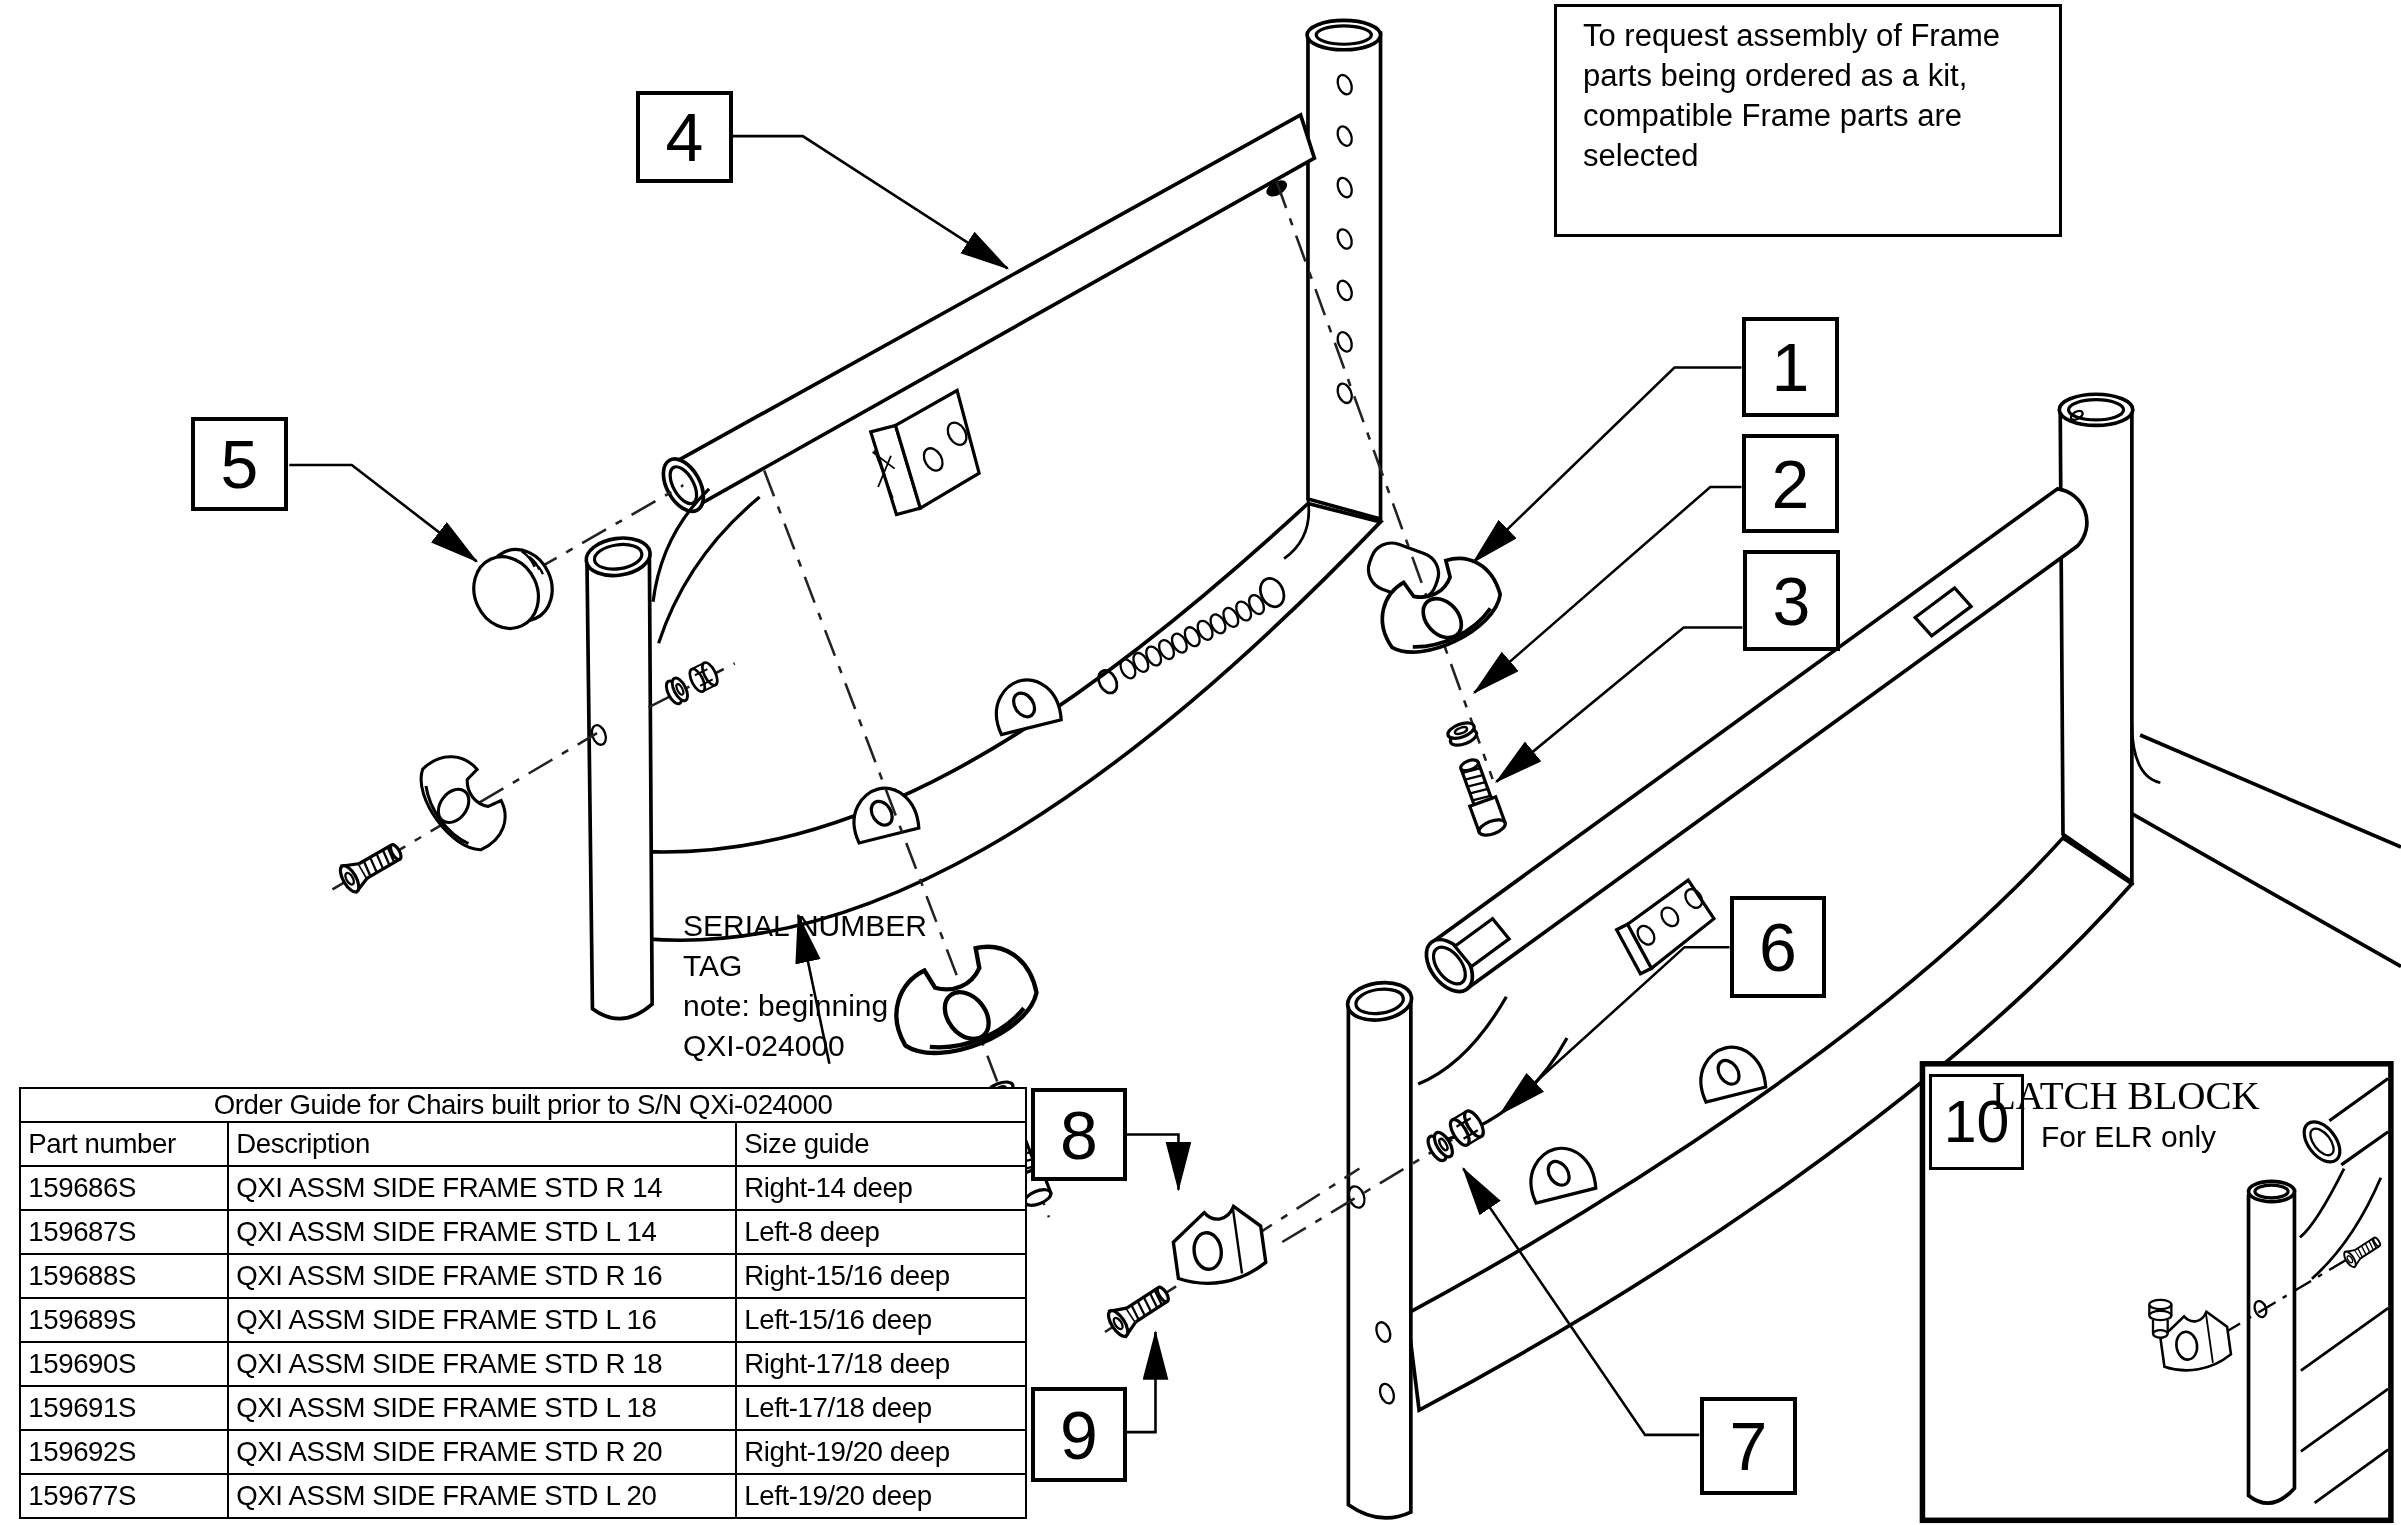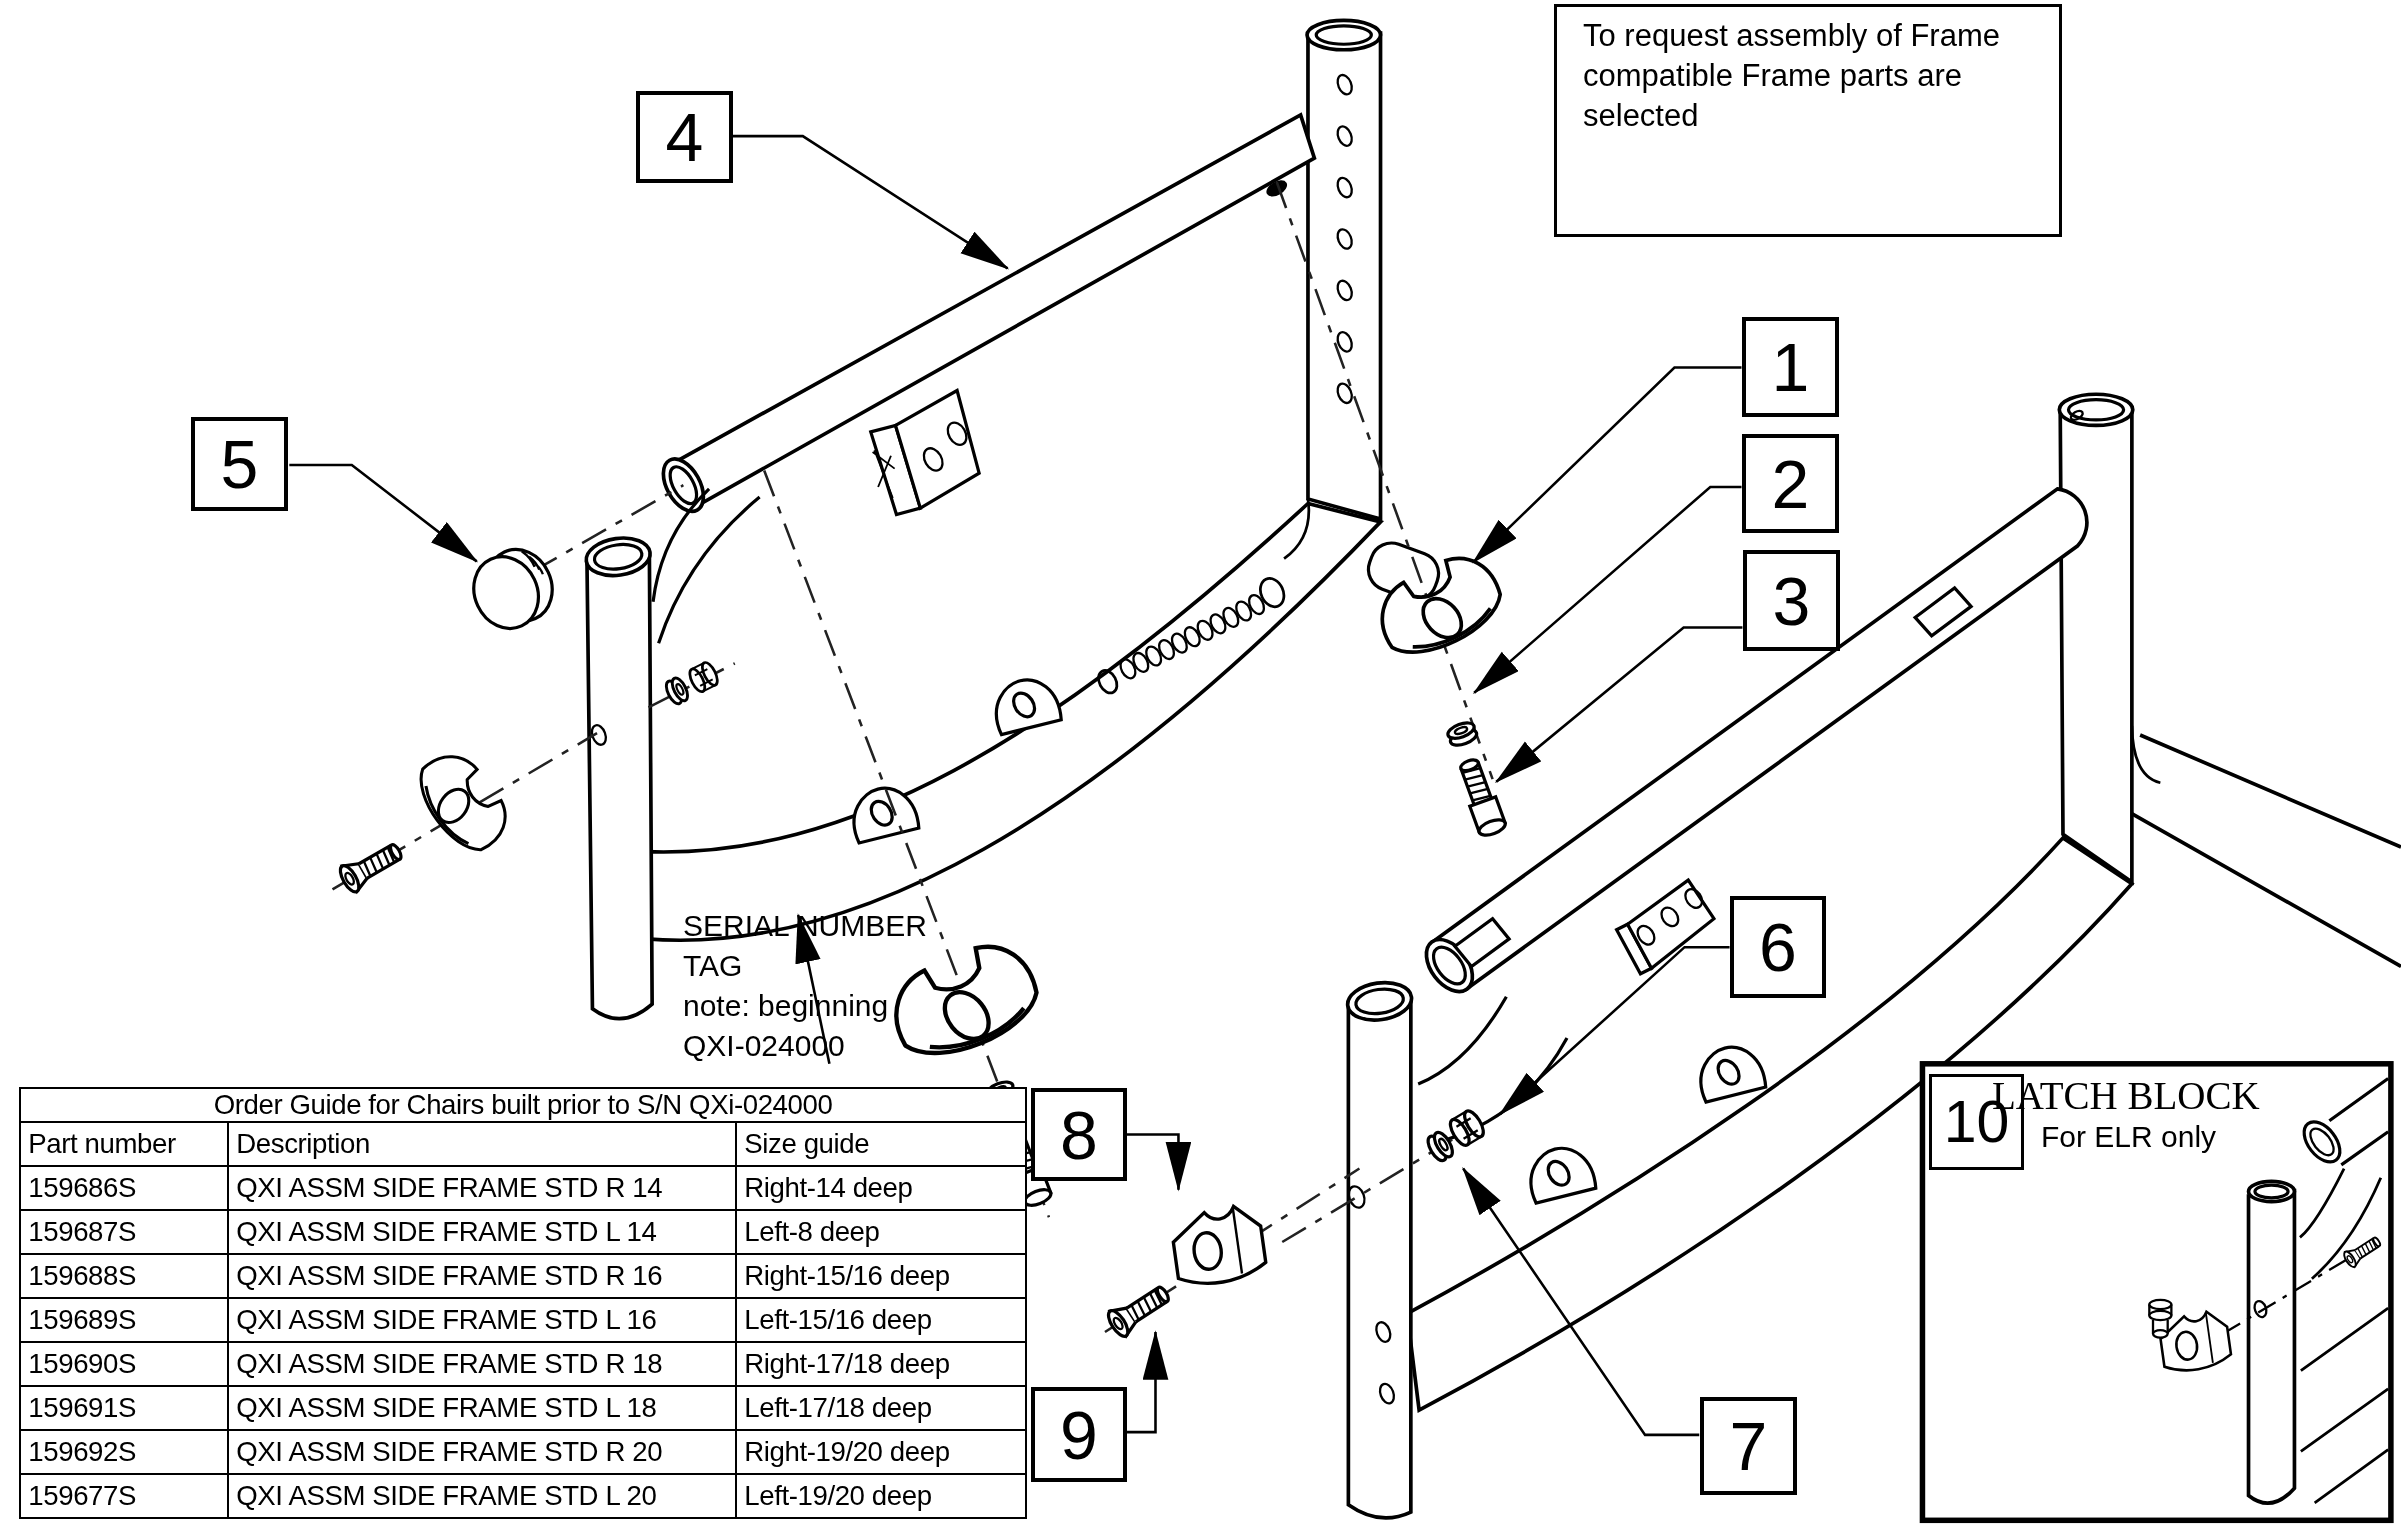--- a/index.html
+++ b/index.html
@@ -284,20 +284,21 @@
         <ellipse cx="2352" cy="1432" rx="12" ry="5" fill="#fff"></ellipse>
         <ellipse cx="2352" cy="1420" rx="12" ry="5" fill="#fff"></ellipse>
         <ellipse cx="2352" cy="1452" rx="8" ry="4" fill="#fff"></ellipse>
       </g>
     </g>
   </g>
 </svg>
 
   <div class="notebox">
     <div class="nline">To request assembly of Frame</div>
+    <div class="nline">parts being ordered as a kit,</div>
     <div class="nline">compatible Frame parts are</div>
     <div class="nline">selected</div>
   </div>
 
   <div class="serialnote">
     <div class="sline">SERIAL NUMBER</div>
     <div class="sline">TAG</div>
     <div class="sline">note: beginning</div>
     <div class="sline">QXI-024000</div>
   </div>

